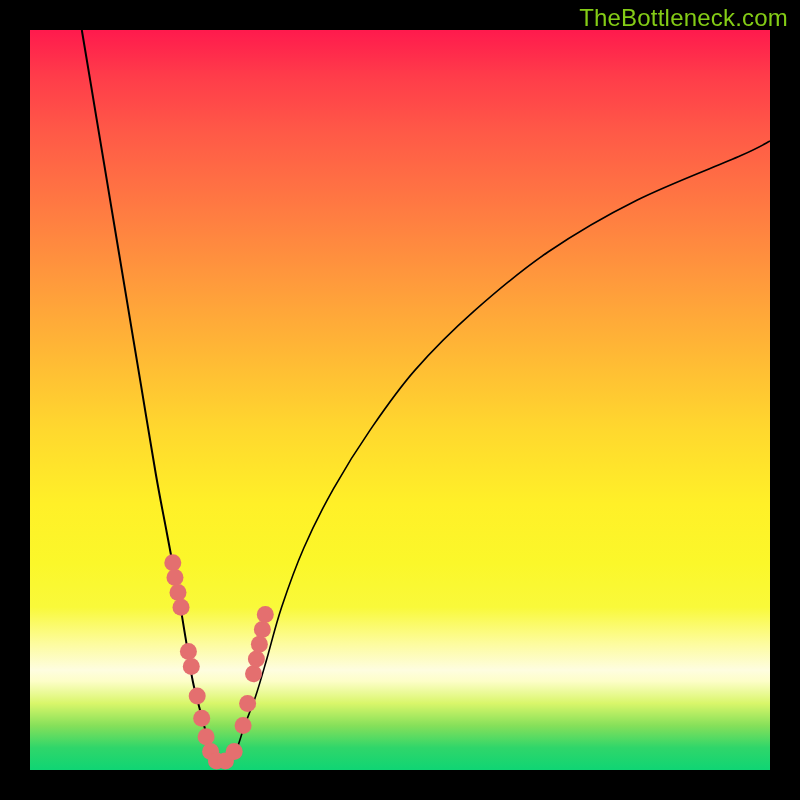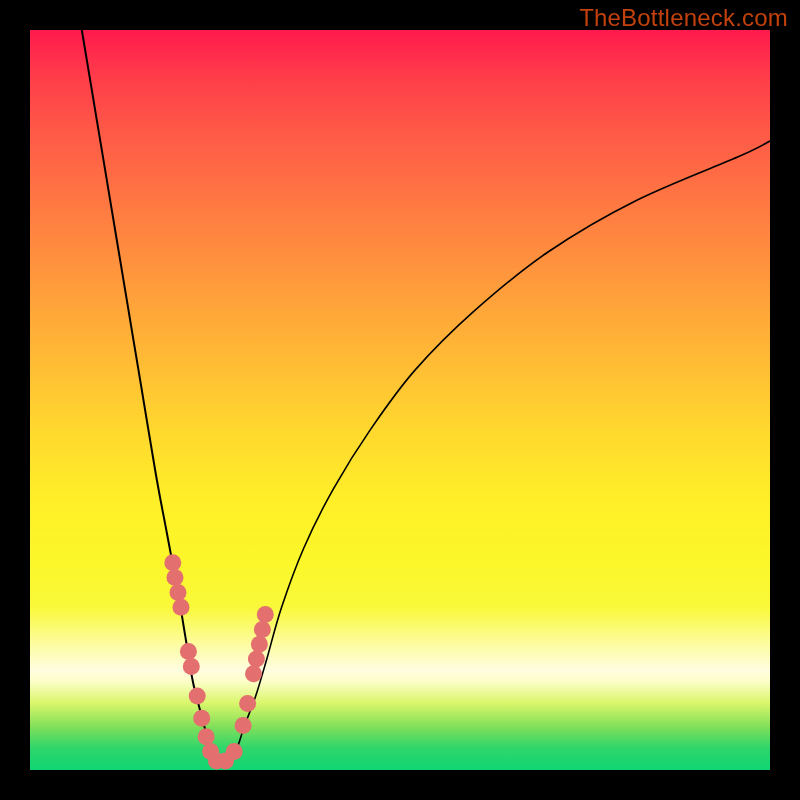--- a/index.html
+++ b/index.html
@@ -39,21 +39,21 @@
       #fdfec8 88%,
       #d9f66a 91%,
       #86e05a 94%,
       #2fd66a 97%,
       #0fd574 100%);
   }
   .watermark {
     position: absolute;
     top: 4px;
     right: 12px;
-    color: #c2410c;
+    color: #84cc16;
     font-size: 24px;
     letter-spacing: 0.2px;
     font-weight: 400;
     z-index: 5;
   }
   svg.lines {
     position: absolute;
     left: 0;
     top: 0;
     width: 740px;

